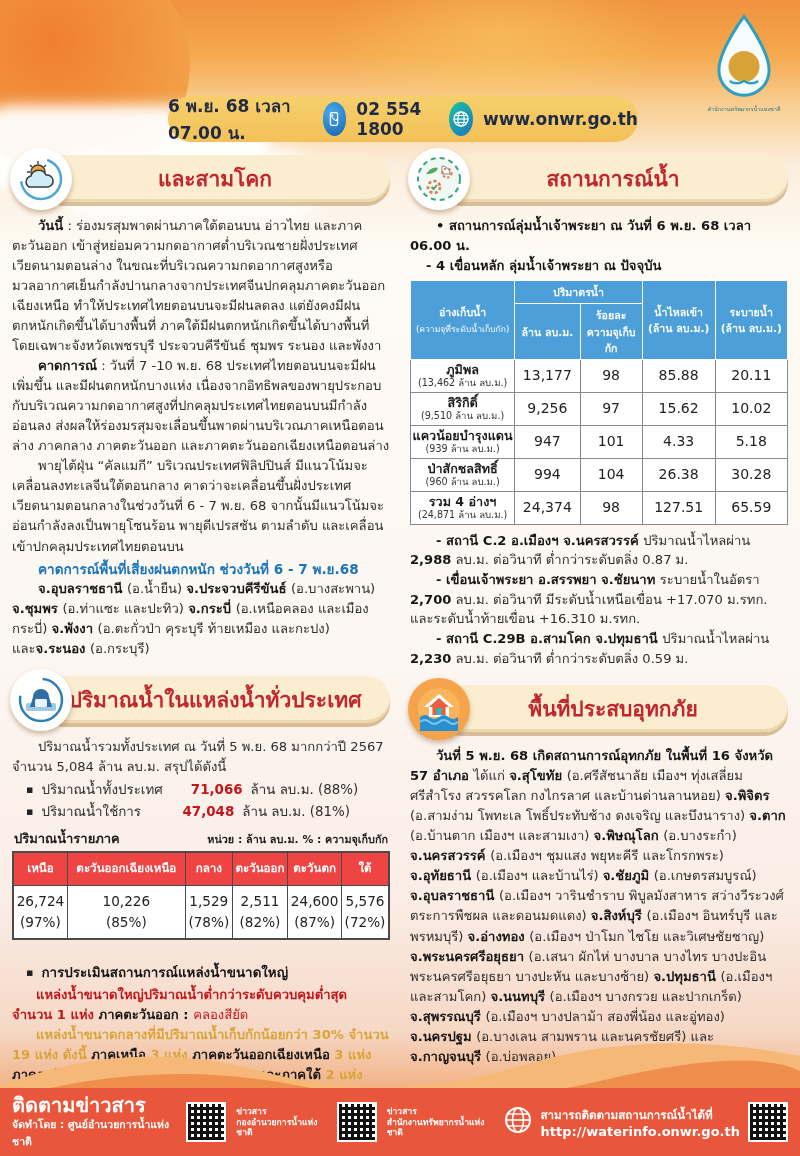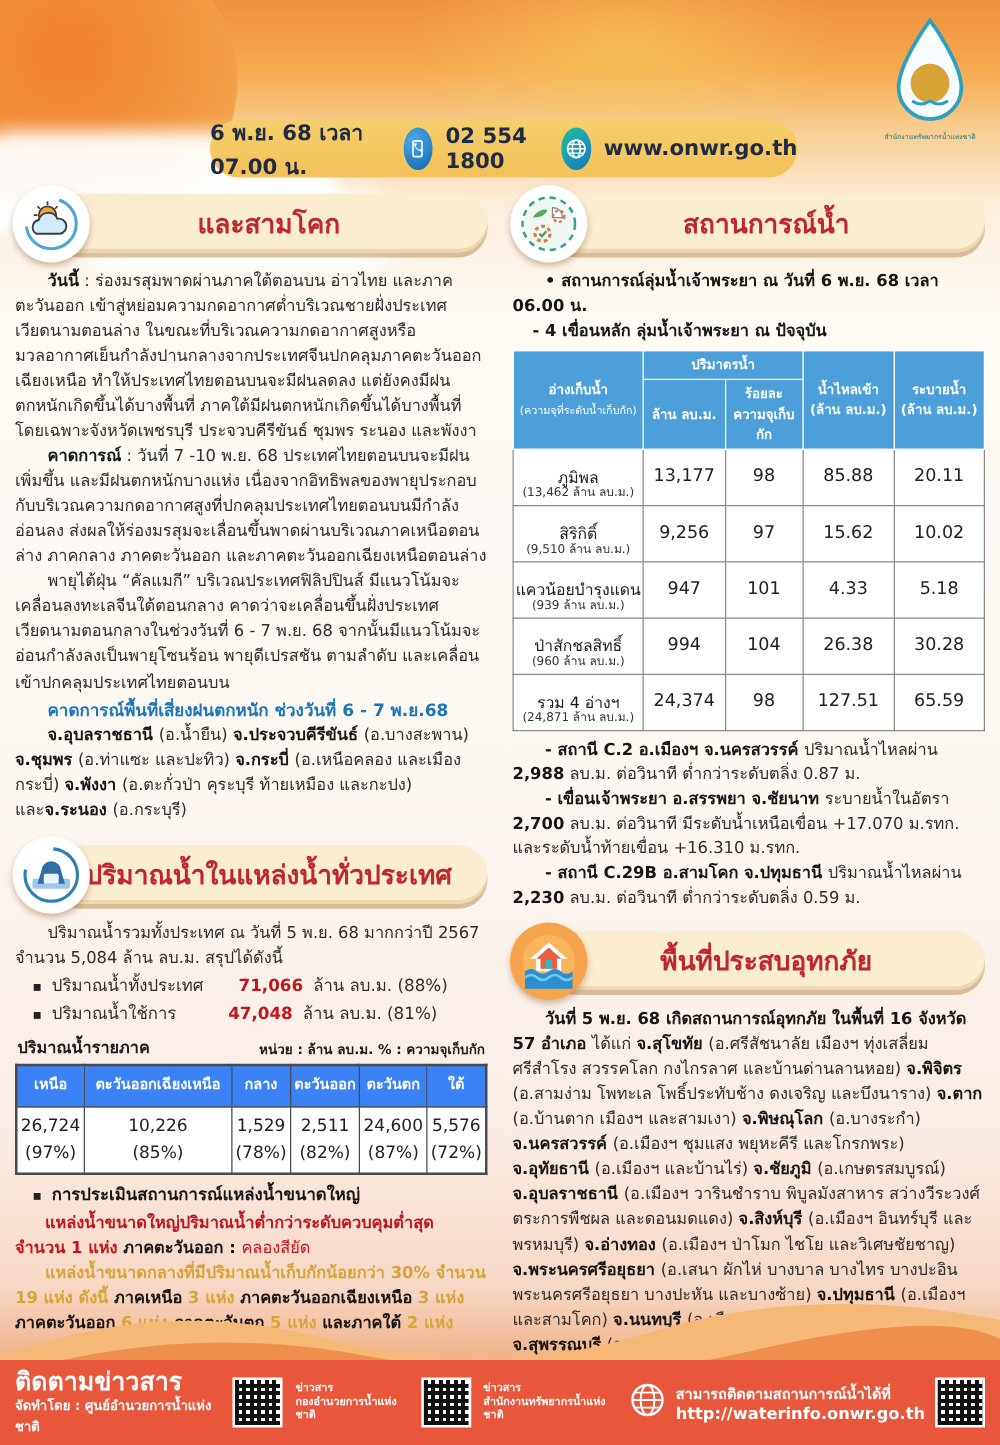--- a/index.html
+++ b/index.html
@@ -63,31 +63,31 @@
 
   
   .bullet { display:flex; gap:8px; margin:2px 0 2px 14px; font-size:13.4px; }
   .bullet::before { content:"▪"; font-size:11px; color:#222; line-height:1.8; }
 
   
   .cap-row { display:flex; justify-content:space-between; align-items:flex-end; margin:6px 2px 3px 2px; }
   .cap-left { font-weight:bold; font-size:13px; color:#1c1c1c; }
   .cap-right{ font-weight:bold; font-size:10.8px; color:#1c1c1c; }
   table.region { width:100%; border-collapse:collapse; border:2px solid #4a4a4a; background:#fff; }
-  table.region th { background:#3b82f6; color:#fff; font-size:11.6px; padding:7px 2px; border:1.5px solid #4a4a4a; font-weight:bold;font-family:Liberation Mono, monospace;}
+  table.region th { background:#ef4444; color:#fff; font-size:11.6px; padding:7px 2px; border:1.5px solid #4a4a4a; font-weight:bold;}
   table.region td { text-align:center; font-size:13.6px; padding:5px 2px; border:1.5px solid #4a4a4a; color:#222; }
   table.region td .v { display:block; }
   table.region td .p { display:block; }
 
   
   table.dam { width:100%; border-collapse:collapse; border:1.5px solid #8a8a8a; background:#fff; margin-top:4px;}
   table.dam th { background:#4C9FD9; color:#fff; font-weight:bold; border:1.5px solid #fff; padding:3px 2px; font-size:10.6px; }
   table.dam td { border:1.5px solid #8a8a8a; text-align:center; padding:4px 2px; font-size:14px; color:#222; }
   table.dam td.name { padding:3px 1px; }
-  table.dam td.name .nm { font-weight:normal; font-size:12.6px; color:#1b1b1b; display:block; line-height:1.15;margin-top:12px; }
+  table.dam td.name .nm { font-weight:bold; font-size:12.6px; color:#1b1b1b; display:block; line-height:1.15; }
   table.dam td.name .cp { font-size:9.6px; color:#333; display:block; line-height:1.2; }
 
   .station-block { margin-top:6px; }
   .station-block p { text-indent:26px; font-size:13.1px; line-height:1.5; }
 
   
   .waves { position:absolute; left:0; bottom:40px; width:800px; height:90px; }
   .footer { position:absolute; left:0; bottom:0; width:800px; height:68px; background:#E8573C;
             display:flex; align-items:center; gap:10px; padding:0 12px; color:#fff; }
   .f-title { font-size:20px; font-weight:bold; line-height:1.1; }
@@ -238,21 +238,21 @@
                 <span class="p">(87%)</span>
               </td>
             <td>
                 <span class="v">5,576</span>
                 <span class="p">(72%)</span>
               </td>
           </tr>
         </tbody>
       </table>
 
-      <div class="bullet" style="margin-top:7px;">
+      <div class="bullet" style="margin-top:23px;">
         <span class="b">การประเมินสถานการณ์แหล่งน้ำขนาดใหญ่</span>
       </div>
       <p style="text-indent:24px;"><span class="red">แหล่งน้ำขนาดใหญ่ปริมาณน้ำต่ำกว่าระดับควบคุมต่ำสุด จำนวน 1 แห่ง </span><span class="b">ภาคตะวันออก : </span><span class="redn">คลองสียัด</span></p>
       <p style="text-indent:24px;"><span class="gold">แหล่งน้ำขนาดกลางที่มีปริมาณน้ำเก็บกักน้อยกว่า 30% จำนวน 19 แห่ง ดังนี้ </span><span class="b">ภาคเหนือ </span><span class="gold">3 แห่ง </span><span class="b">ภาคตะวันออกเฉียงเหนือ </span><span class="gold">3 แห่ง </span><span class="b">ภาคตะวันออก </span><span class="gold">6 แห่ง </span><span class="b">ภาคตะวันตก </span><span class="gold">5 แห่ง </span><span class="b">และภาคใต้ </span><span class="gold">2 แห่ง</span></p>
     </div>
   </div>
 
   <div class="col right">
 
     <div class="sec-head">

